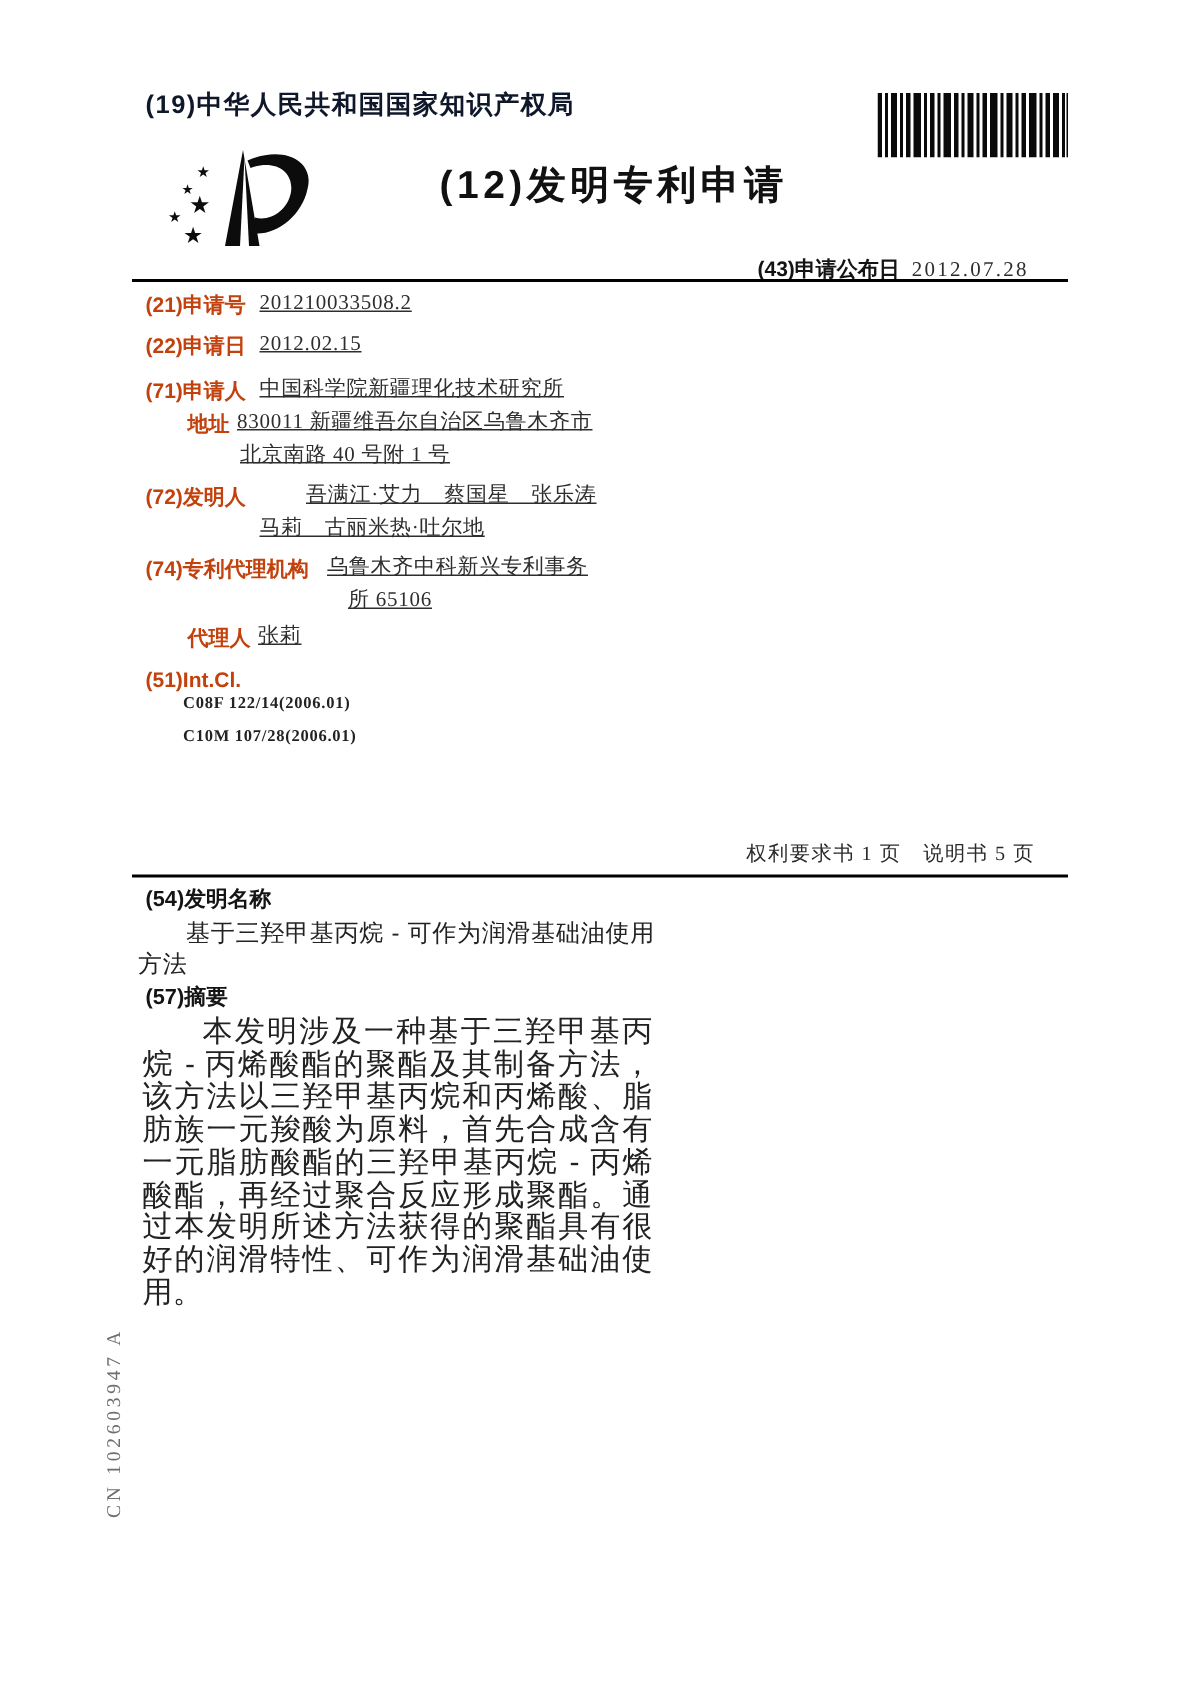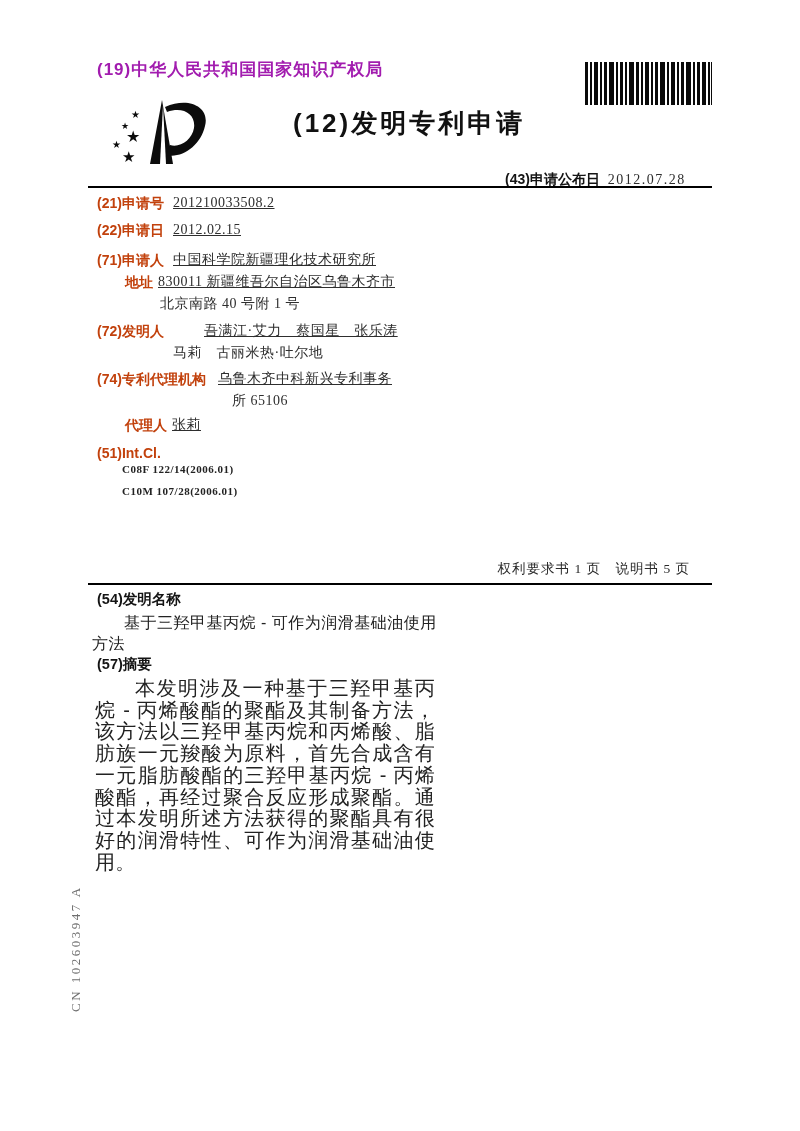--- a/index.html
+++ b/index.html
@@ -14,21 +14,21 @@
     height: 1131px;
     background: #ffffff;
     overflow: hidden;
   }
   .abs { position: absolute; }
 
   
   .office {
     left: 97px; top: 58px;
     font-size: 17px; font-weight: 600; letter-spacing: 1px;
-    color: #a21caf;
+    color: #0f172a;
     text-align: right;
   }
   .barcode { left: 585px; top: 62px; }
   .logo { left: 112px; top: 98px; }
   .doc-type {
     left: 293px; top: 106px;
     font-size: 26px; font-weight: 700; letter-spacing: 3px;
     color: #111;
   }
   .pub-line { left: 505px; font-size: 14px; white-space: nowrap; }
@@ -52,21 +52,21 @@
     font-family: "Liberation Serif", serif;
     color: #2e2e2e; letter-spacing: 0.5px; text-decoration: underline;
   }
   .lab-a { width: 76px; }
   .lab-b { width: 121px; }
   .lab-c { width: 33px; }
   .lab-d { width: 47px; }
   .plain {
     font-family: "Liberation Serif", serif;
     font-size: 14px; line-height: 20px; color: #2e2e2e;
-    letter-spacing: 0.5px; white-space: nowrap;
+    letter-spacing: 0.5px; white-space: nowrap; text-decoration: underline;
   }
   .intcl-code {
     font-family: "Liberation Serif", serif;
     font-weight: 700;
     font-size: 11px; color: #222; letter-spacing: 0.5px;
   }
 
   .pages-info {
     top: 560px; right: 110px;
     font-family: "Liberation Serif", serif;

